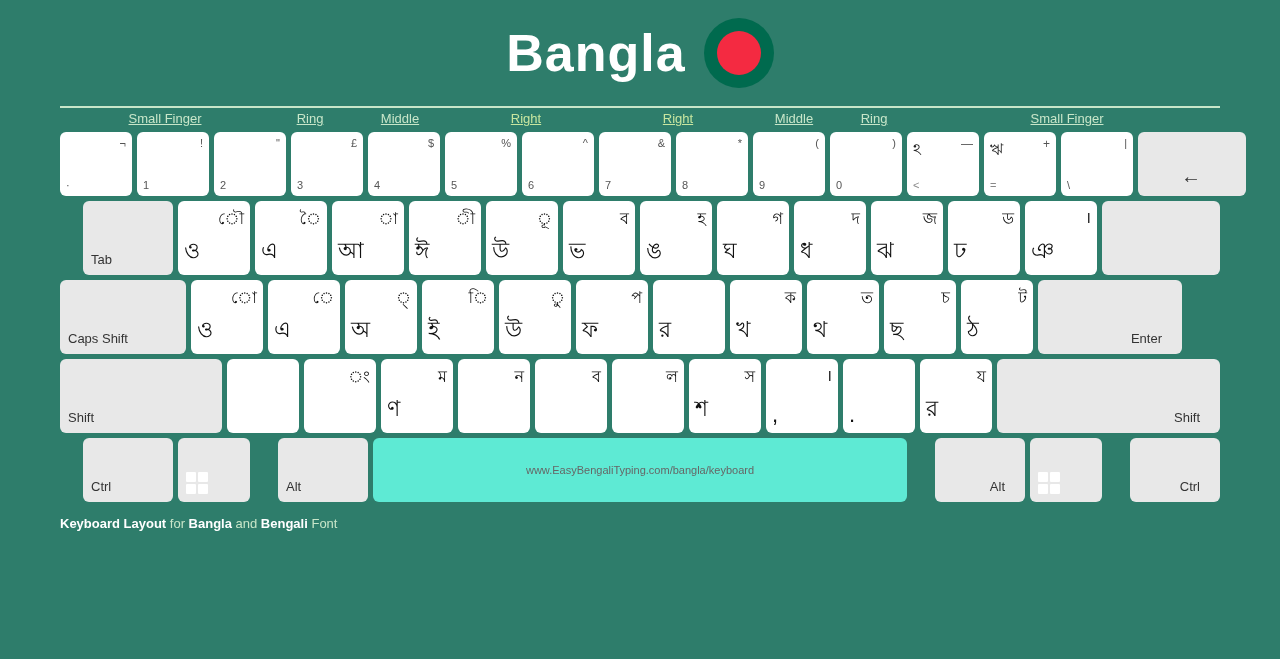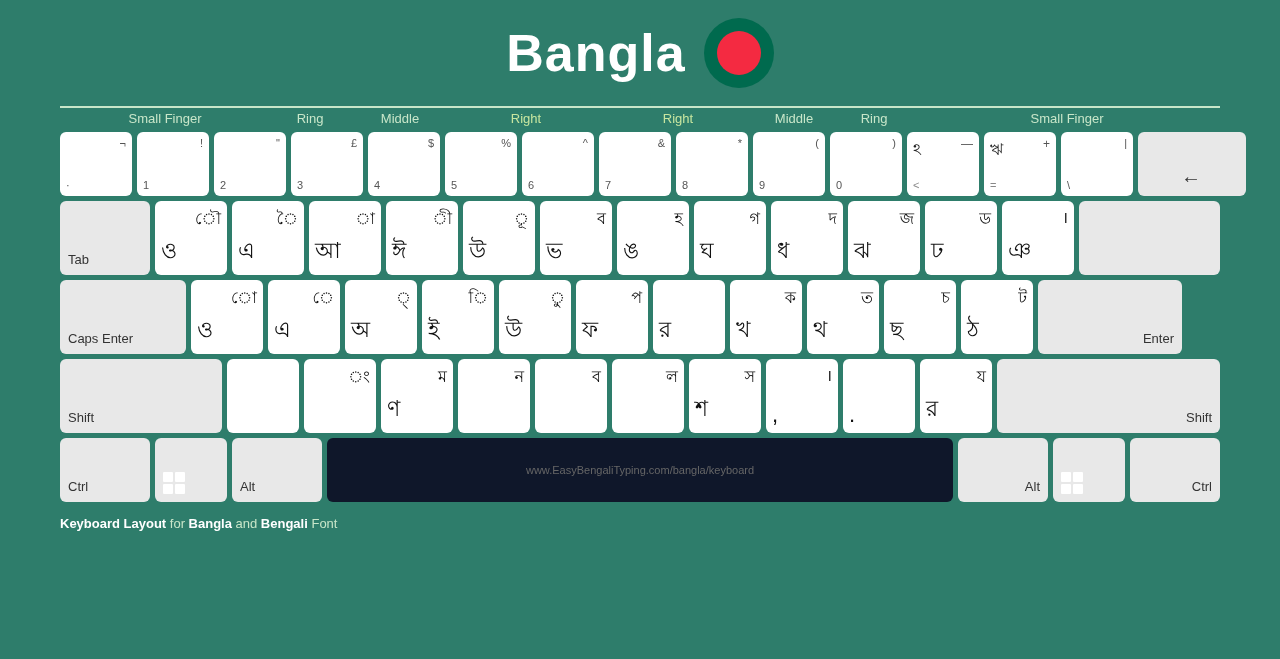--- a/index.html
+++ b/index.html
@@ -60,20 +60,21 @@
       display: flex;
       margin-bottom: 4px;
       padding-left: 0px;
     }
     .finger-label {
       color: #c8e6c9;
       font-size: 13px;
       text-align: center;
       border-top: 2px solid #c8e6c9;
       padding-top: 3px;
+      text-decoration: underline;
     }
 
     
     .keyboard {
       display: flex;
       flex-direction: column;
       gap: 5px;
     }
 
     .key-row {
@@ -126,34 +127,34 @@
     }
     .key.fn-key .label {
       font-size: 13px;
     }
     .key.fn-key-right {
       background: #e8e8e8;
       color: #333;
       justify-content: flex-end;
       align-items: flex-end;
       font-size: 13px;
-      padding: 8px 8px;
+      padding: 8px 20px;
     }
     .key.space-key {
-      background: #0f172a;
+      background: #5eead4;
       flex: 1;
       justify-content: center;
       align-items: center;
       font-size: 12px;
       color: #555;
     }
 
     
     .w1 { width: 72px; flex-shrink: 0; }
-    .w125 { width: 90px; flex-shrink: 0; }
+    .w125 { width: 90px; flex-shrink: 0; margin-left: 23px; }
     .w175 { width: 126px; flex-shrink: 0; }
     .w225 { width: 162px; flex-shrink: 0; }
     .backspace { width: 108px; flex-shrink: 0; }
     .enter-key { width: 144px; flex-shrink: 0; }
     .shift-r { flex: 1; }
 
     .key-inner {
       display: flex;
       flex-direction: column;
       height: 100%;
@@ -392,21 +393,21 @@
         <div class="key-inner">
           <span class="bangla-top">।</span>
           <span class="bangla-bottom">ঞ</span>
         </div>
       </div>
       <div class="key fn-key" style="flex:1;"></div>
     </div>
 
     <div class="key-row">
       <div class="key fn-key w175">
-        <span class="label">Caps Enter</span>
+        <span class="label">Caps Shift</span>
       </div>
       <div class="key w1">
         <div class="key-inner">
           <span class="bangla-top">ো</span>
           <span class="bangla-bottom">ও</span>
         </div>
       </div>
       <div class="key w1">
         <div class="key-inner">
           <span class="bangla-top">ে</span>

